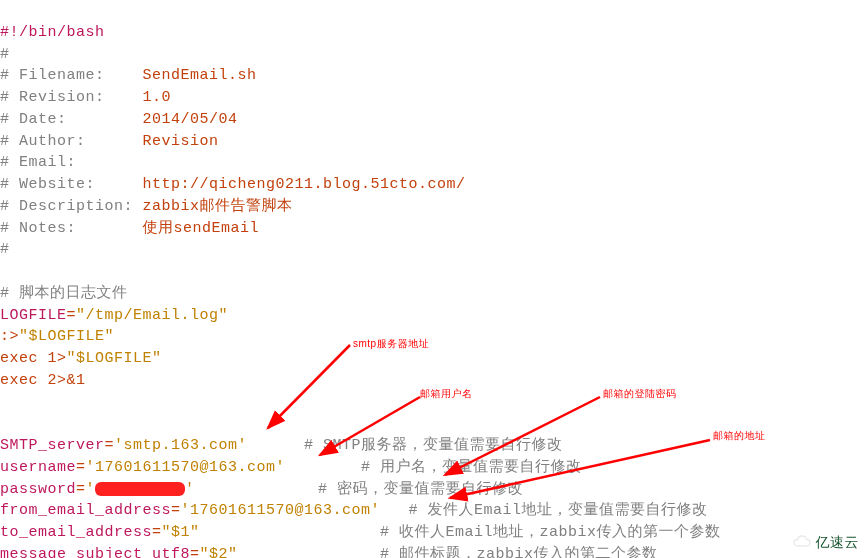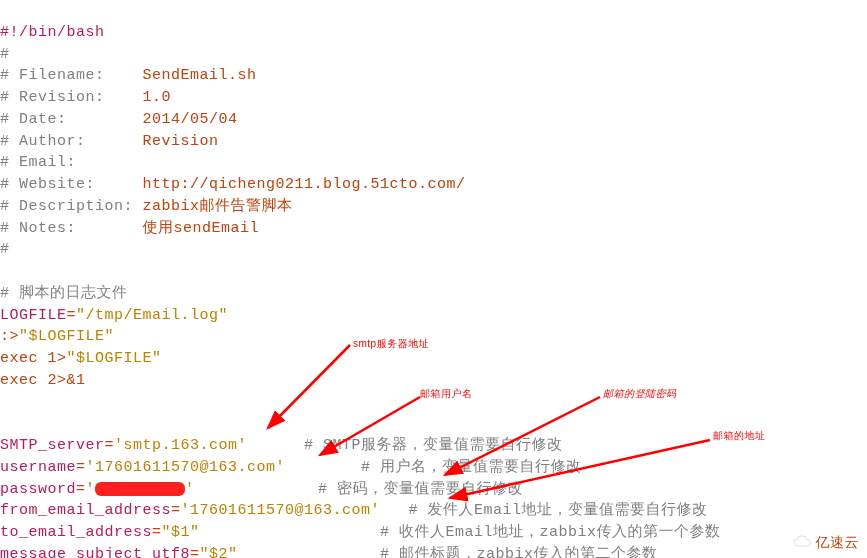--- a/index.html
+++ b/index.html
@@ -26,21 +26,21 @@
   .red-annot {
     color: #ff0000;
     font-family: SimSun, "Microsoft YaHei", sans-serif;
     font-size: 10px;
     position: absolute;
   }
   .watermark {
     position: absolute;
     right: 8px;
     bottom: 6px;
-    color: #c2410c;
+    color: #14532d;
     font-family: "Microsoft YaHei", sans-serif;
     font-size: 14px;
     display: flex;
     align-items: center;
     gap: 4px;
   }
   .watermark svg { opacity: 0.45; }
   svg.arrows {
     position: absolute;
     left: 0; top: 0;
@@ -83,21 +83,21 @@
 <span class="cyan">username</span><span class="blue">=</span><span class="orange">'17601611570@163.com'</span>        <span class="gray"># 用户名，变量值需要自行修改</span>
 <span class="cyan">password</span><span class="blue">=</span><span class="orange">'</span><span class="censor"></span><span class="orange">'</span>             <span class="gray"># 密码，变量值需要自行修改</span>
 <span class="cyan">from_email_address</span><span class="blue">=</span><span class="orange">'17601611570@163.com'</span>   <span class="gray"># 发件人Email地址，变量值需要自行修改</span>
 <span class="cyan">to_email_address</span><span class="blue">=</span><span class="orange">"$1"</span>                   <span class="gray"># 收件人Email地址，zabbix传入的第一个参数</span>
 <span class="cyan">message_subject_utf8</span><span class="blue">=</span><span class="orange">"$2"</span>               <span class="gray"># 邮件标题，zabbix传入的第二个参数</span>
                   
 </div>
 
 <div class="red-annot" style="left:353px; top:337px;">smtp服务器地址</div>
 <div class="red-annot" style="left:420px; top:387px;">邮箱用户名</div>
-<div class="red-annot" style="left:603px; top:387px;font-style:italic;">邮箱的登陆密码</div>
+<div class="red-annot" style="left:603px; top:387px;">邮箱的登陆密码</div>
 <div class="red-annot" style="left:713px; top:429px;">邮箱的地址</div>
 
 <svg class="arrows">
   <defs>
     <marker id="ah" markerWidth="10" markerHeight="10" refX="7" refY="3" orient="auto">
       <path d="M0,0 L8,3 L0,6 Z" fill="#ff0000"></path>
     </marker>
   </defs>
 
   <line x1="350" y1="345" x2="268" y2="428" stroke="#ff0000" stroke-width="2.5" marker-end="url(#ah)"></line>

